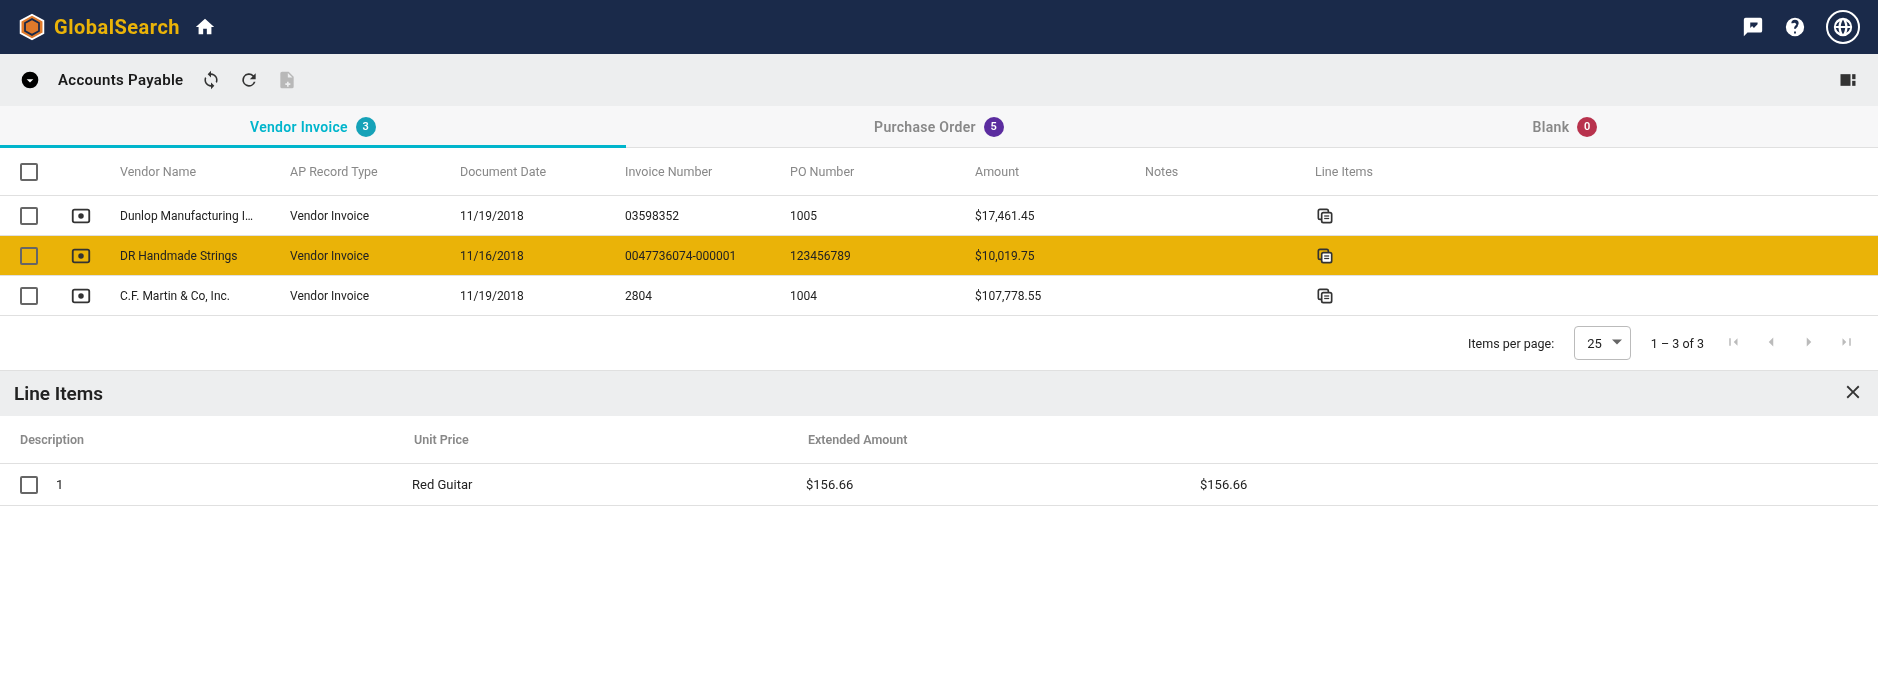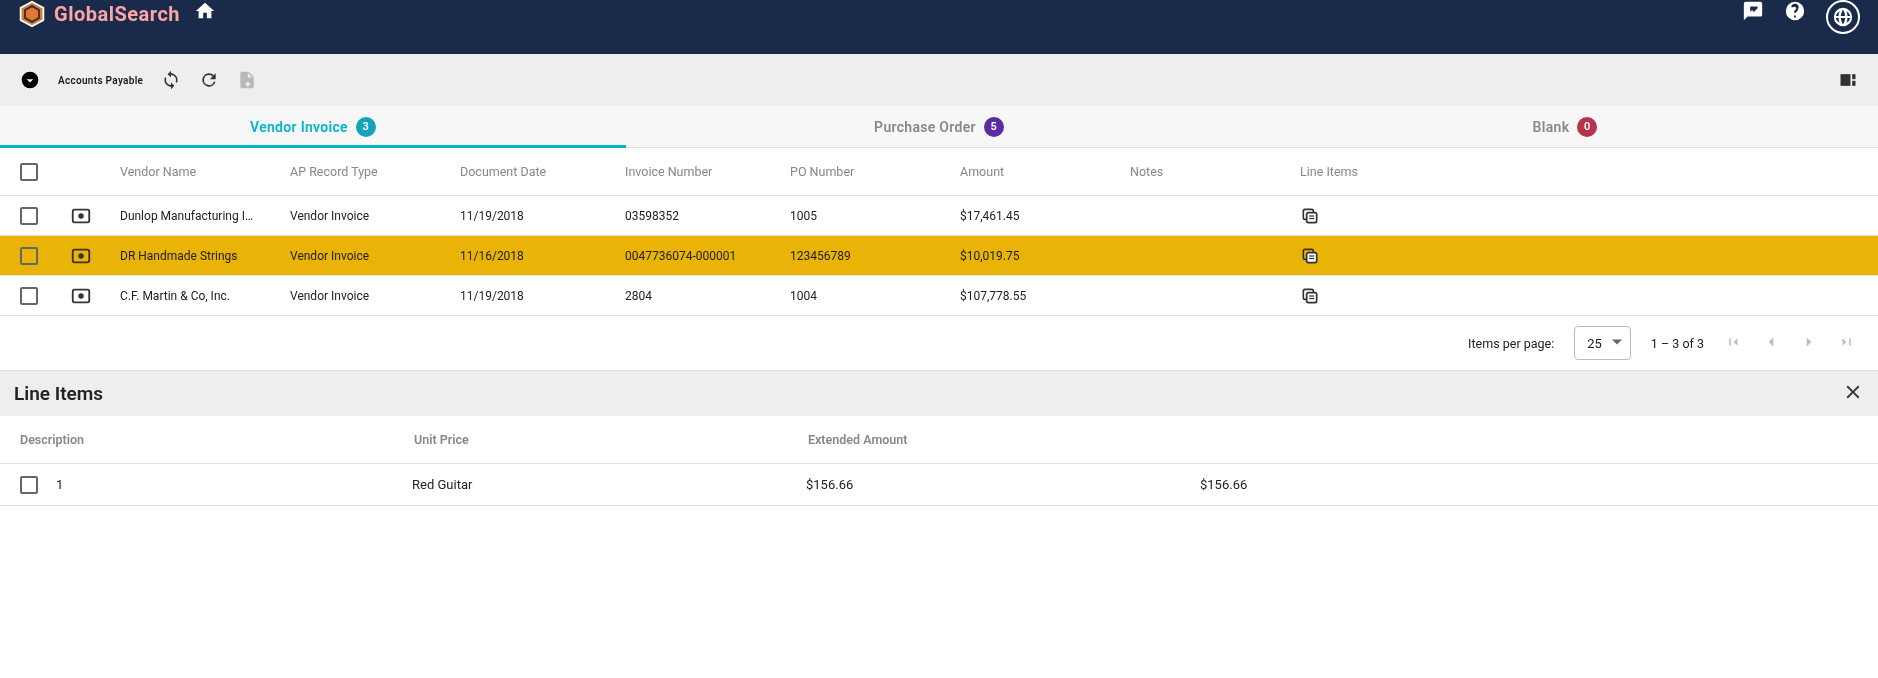--- a/index.html
+++ b/index.html
@@ -9,23 +9,23 @@
     color: #333;
     width: 1878px;
     font-size: 14px;
   }
 
   
   .top-header {
     background: #1a2a4a;
     height: 54px;
     display: flex;
-    align-items: flex-start;
+    align-items: center;
     padding: 0 18px;
-    color: #fca5a5;
+    color: #eab308;
   }
   .logo-wrap { display: flex; align-items: center; gap: 8px; }
   .logo-icon svg { display: block; }
   .logo-text { font-size: 20px; font-weight: 700; letter-spacing: 0.5px; }
   .home-btn { margin-left: 14px; cursor: pointer; display: flex; align-items: center; }
   .top-spacer { flex: 1; }
   .top-icon { margin-left: 20px; cursor: pointer; display: flex; align-items: center; }
   .globe-outer {
     width: 34px; height: 34px; border-radius: 50%;
     border: 2px solid #fff; display: flex; align-items: center; justify-content: center;
@@ -35,21 +35,21 @@
   
   .toolbar {
     background: #edeeef;
     height: 52px;
     display: flex;
     align-items: center;
     padding: 0 20px;
     gap: 18px;
   }
   .collapse-btn { cursor: pointer; display: flex; align-items: center; }
-  .toolbar-title { font-size: 10px; font-weight: 600; color: #1a1a1a; letter-spacing: 0.3px; }
+  .toolbar-title { font-size: 15px; font-weight: 600; color: #1a1a1a; letter-spacing: 0.3px; }
   .toolbar-icon { cursor: pointer; display: flex; align-items: center; color: #555; }
   .toolbar-icon.disabled { color: #b0b0b0; cursor: default; }
   .toolbar-spacer { flex: 1; }
 
   
   .tabs {
     display: flex;
     border-bottom: 1px solid #e0e0e0;
     background: #f7f7f8;
     height: 42px;
@@ -104,21 +104,21 @@
     color: #222;
   }
   .table-row.selected { background: #eab308; }
   .col-check { width: 50px; display:flex; align-items:center; }
   .col-view  { width: 50px; display:flex; align-items:center; }
   .col-vendor { width: 170px; white-space: nowrap; overflow: hidden; text-overflow: ellipsis; padding-right:10px;}
   .col-type   { width: 170px; }
   .col-date   { width: 165px; }
   .col-inv    { width: 165px; }
   .col-po     { width: 170px; }
-  .col-amt    { width: 170px; }
+  .col-amt    { width: 170px; margin-left: 15px; }
   .col-notes  { width: 170px; }
   .col-line   { width: 60px; display:flex; align-items:center; }
   .col-spacer { flex: 1; }
 
   .checkbox {
     width: 18px; height: 18px;
     border: 2px solid #666; border-radius: 2px;
     cursor: pointer;
   }
   .view-icon, .lineitem-icon { cursor: pointer; display:flex; }

